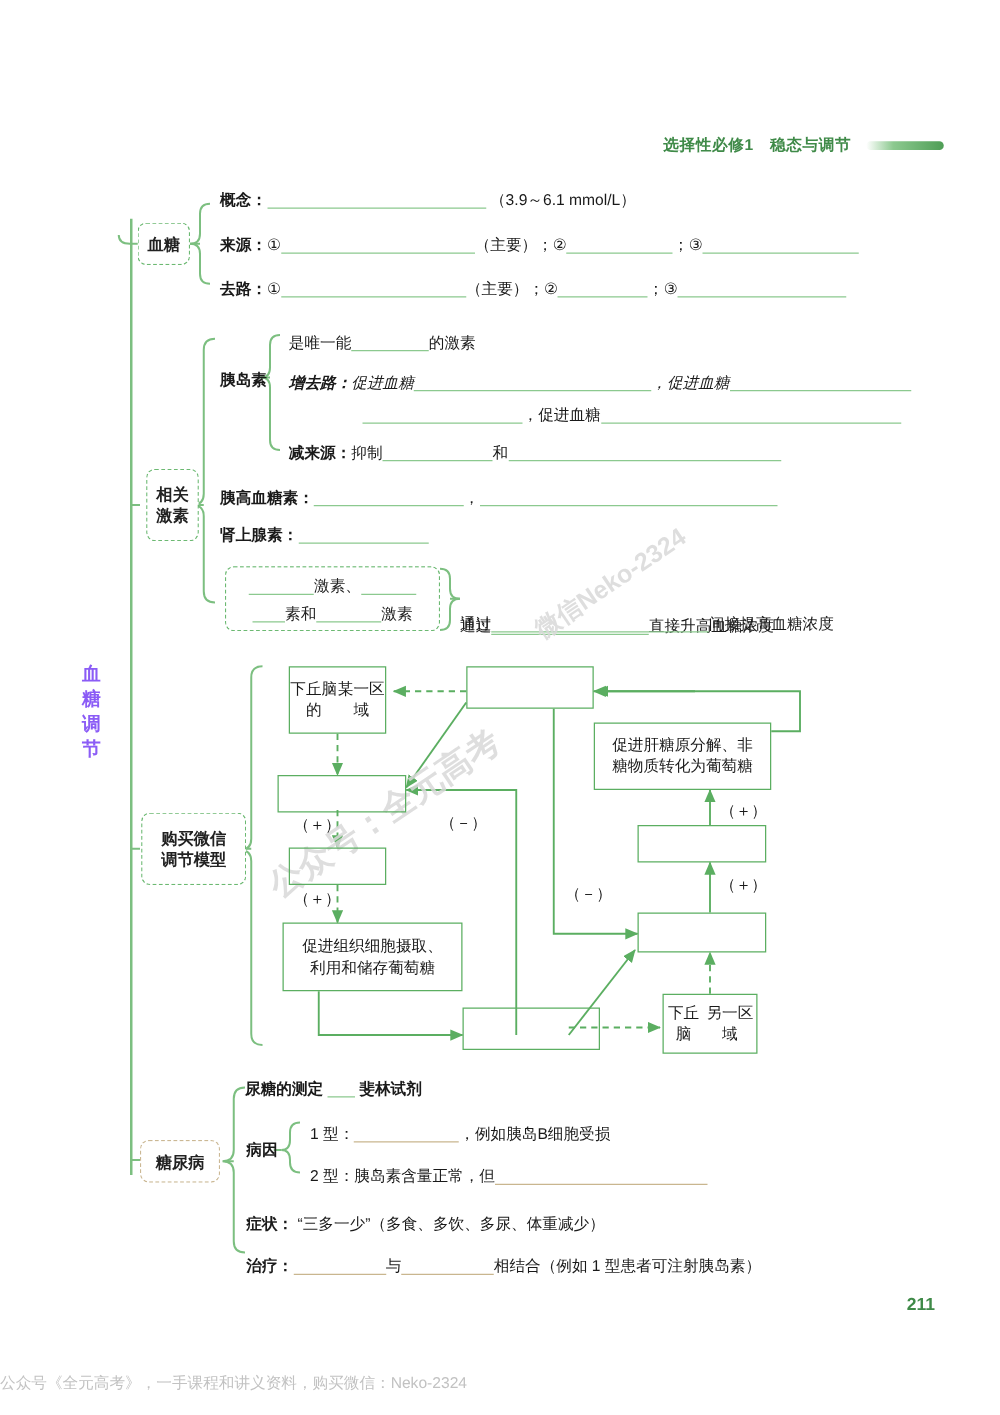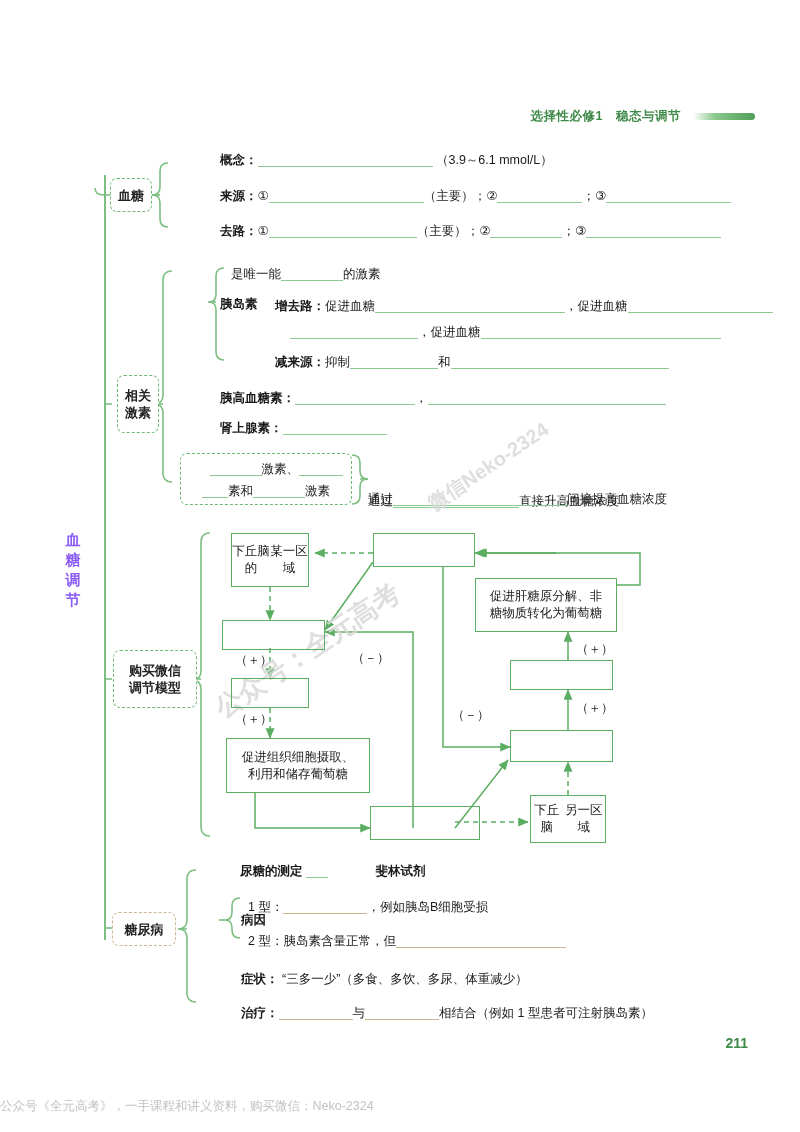--- a/index.html
+++ b/index.html
@@ -31,21 +31,21 @@
   .node{
     position:absolute;border:1.6px dashed #6cb972;border-radius:7px;
     display:flex;flex-direction:column;align-items:center;justify-content:center;
     font-size:13px;font-weight:bold;color:#222;line-height:17px;background:#fff;
     text-align:center;padding:3px 7px;box-sizing:border-box;
   }
   .node.tan{border-color:#cbb894;}
 
   
   .row{position:absolute;font-size:12.5px;color:#1a1a1a;white-space:nowrap;line-height:16px;}
-  .lbl{font-weight:bold;margin-left:44px;}
+  .lbl{font-weight:bold;}
   .ul{display:inline-block;border-bottom:1.3px solid #8cc98f;height:15px;vertical-align:-3px;}
   .ul.tan{border-bottom-color:#c9b68f;}
 
   
   .fbox{
     position:absolute;border:1.5px solid #5bae61;background:transparent;
     box-sizing:border-box;display:flex;align-items:center;justify-content:center;
     text-align:center;font-size:12.5px;line-height:17px;color:#1a1a1a;
   }
   .sign{position:absolute;font-size:12.5px;color:#1a1a1a;}
@@ -178,42 +178,42 @@
   </div>
 
   <div class="row" style="left:176px;top:296px;">
     <span class="lbl">胰岛素</span>
   </div>
 
   <div class="row" style="left:231px;top:265px;">
     <span>是唯一能</span><span class="ul" style="width:62px;"></span><span>的激素</span>
   </div>
 
-  <div class="row" style="left:231px;top:297px;">
+  <div class="row" style="left:231px;top:297px;font-style:italic;">
     <span class="lbl">增去路：</span><span>促进血糖</span><span class="ul" style="width:190px;"></span><span>，促进血糖</span><span class="ul" style="width:145px;"></span>
   </div>
 
   <div class="row" style="left:290px;top:323px;">
     <span class="ul" style="width:128px;"></span><span>，促进血糖</span><span class="ul" style="width:240px;"></span>
   </div>
 
   <div class="row" style="left:176px;top:389px;">
     <span class="lbl">胰高血糖素：</span><span class="ul" style="width:120px;"></span><span>，</span><span class="ul" style="width:238px;"></span>
   </div>
 
   <div class="row" style="left:231px;top:353px;">
     <span class="lbl">减来源：</span><span>抑制</span><span class="ul" style="width:88px;"></span><span>和</span><span class="ul" style="width:218px;"></span>
   </div>
 
   <div class="row" style="left:176px;top:419px;">
     <span class="lbl">肾上腺素：</span><span class="ul" style="width:104px;"></span>
   </div>
 
   <div class="node" style="left:180px;top:453px;width:172px;height:52px;display:block;padding:4px 8px;">
-    <div style="text-align:right;font-weight:normal;font-size:12.5px;line-height:22px;white-space:nowrap;">
+    <div style="text-align:center;font-weight:normal;font-size:12.5px;line-height:22px;white-space:nowrap;">
       <span class="ul" style="width:52px;"></span><span>激素、</span><span class="ul" style="width:44px;"></span>
     </div>
     <div style="text-align:center;font-weight:normal;font-size:12.5px;line-height:22px;white-space:nowrap;">
       <span class="ul" style="width:26px;"></span><span>素和</span><span class="ul" style="width:52px;"></span><span>激素</span>
     </div>
   </div>
 
   <div class="row" style="left:368px;top:458px;margin-top:34px;">
     <span>通过</span><span class="ul" style="width:126px;"></span><span>直接升高血糖浓度</span>
   </div>

